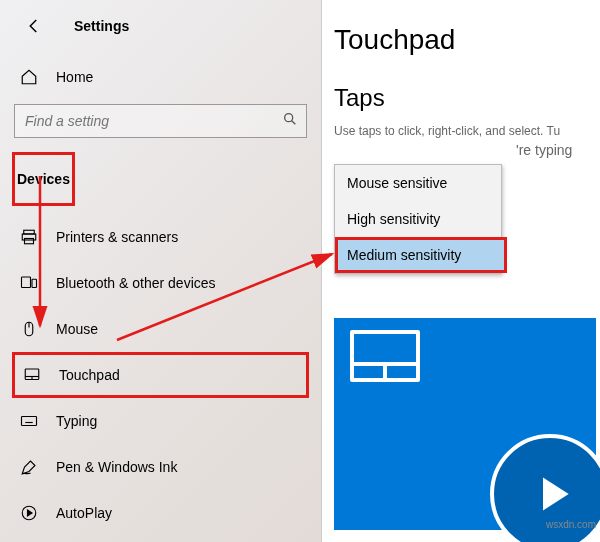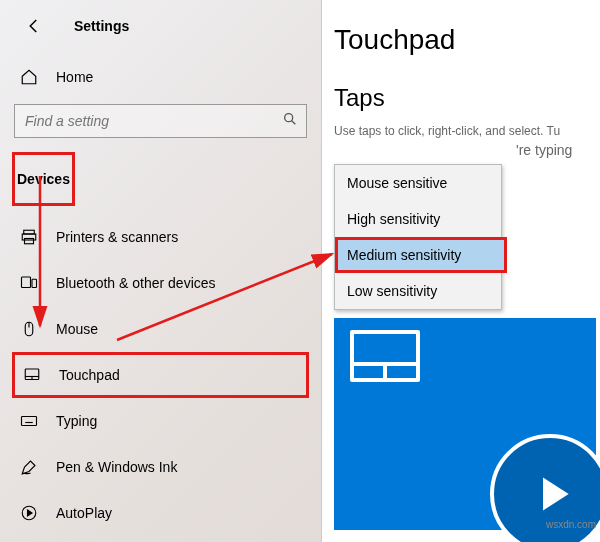--- a/index.html
+++ b/index.html
@@ -279,21 +279,20 @@
 <div class="pane-right">
   <div class="r-title">Touchpad</div>
   <div class="r-sub">Taps</div>
   <div class="r-desc">Use taps to click, right-click, and select. Tu</div>
   <div class="r-desc2">'re typing</div>
 
   <div class="dropdown">
     <div class="dd-item">Mouse sensitive</div>
     <div class="dd-item">High sensitivity</div>
     <div class="dd-item sel hl-red">Medium sensitivity</div>
-    <div class="dd-item">Low sensitivity</div>
   </div>
 
   <div class="video-thumb">
     <div class="tp-glyph"></div>
     <div class="play-btn">
       <svg width="44" height="44" viewBox="0 0 24 24">
           <polygon points="6,3 20,12 6,21" fill="#fff"></polygon>
         </svg>
     </div>
   </div>

